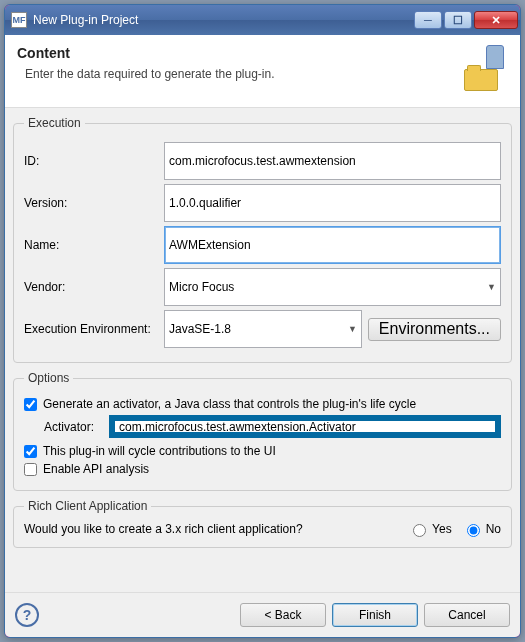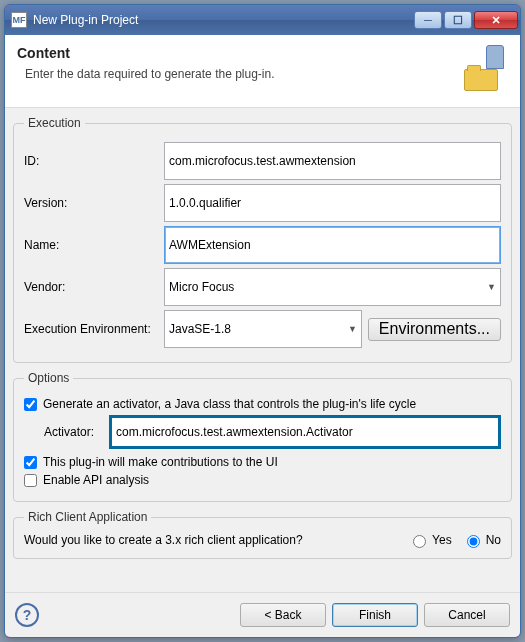--- a/index.html
+++ b/index.html
@@ -110,21 +110,21 @@
     background: linear-gradient(to bottom,#f5f5f5,#e1e1e1);
     border: 1px solid #acacac;
     border-radius: 3px;
     font-family: inherit; font-size:16px;
     cursor:pointer;
   }
   .check-row { display:flex; align-items:center; margin: 4px 0;}
   .check-row input[type=checkbox]{ margin: 0 6px 0 0; }
   .activator-row { display:flex; align-items:center; margin:4px 0 6px 20px;}
   .activator-row .albl { width: 65px;}
-  .activator-row input[type=text]{ flex:1; height:34px; border:3px solid #0369a1; background:#fff; padding:0 4px; font-family:inherit; font-size:12px;}
+  .activator-row input[type=text]{ flex:1; height:23px; border:6px solid #0369a1; background:#fff; padding:0 4px; font-family:inherit; font-size:12px;}
   .rich-row { display:flex; align-items:center;}
   .rich-row .q { flex:1;}
   .radio-group { display:flex; gap:10px; align-items:center;}
   .radio-group label { display:flex; align-items:center; gap:3px;}
   .footer {
     background:#f0f0f0;
     padding: 10px;
     display:flex;
     align-items:center;
     border-top: 1px solid #ddd;
@@ -217,21 +217,21 @@
       <div class="check-row">
         <input type="checkbox" checked="" style="">
         <span>Generate an activator, a Java class that controls the plug-in's life cycle</span>
       </div>
       <div class="activator-row">
         <div class="albl">Activator:</div>
         <input type="text" value="com.microfocus.test.awmextension.Activator" style="">
       </div>
       <div class="check-row">
         <input type="checkbox" checked="" style="">
-        <span>This plug-in will make contributions to the UI</span>
+        <span>This plug-in will cycle contributions to the UI</span>
       </div>
       <div class="check-row">
         <input type="checkbox" style="">
         <span>Enable API analysis</span>
       </div>
     </fieldset>
 
     <fieldset>
       <legend>Rich Client Application</legend>
       <div class="rich-row">

